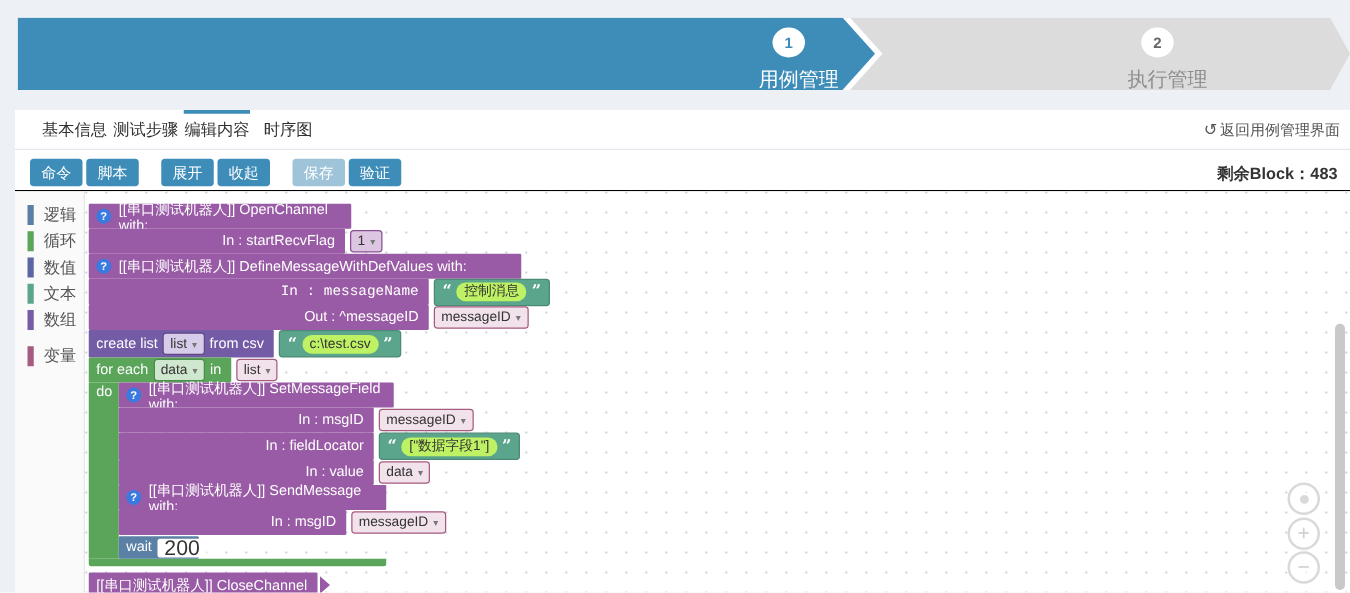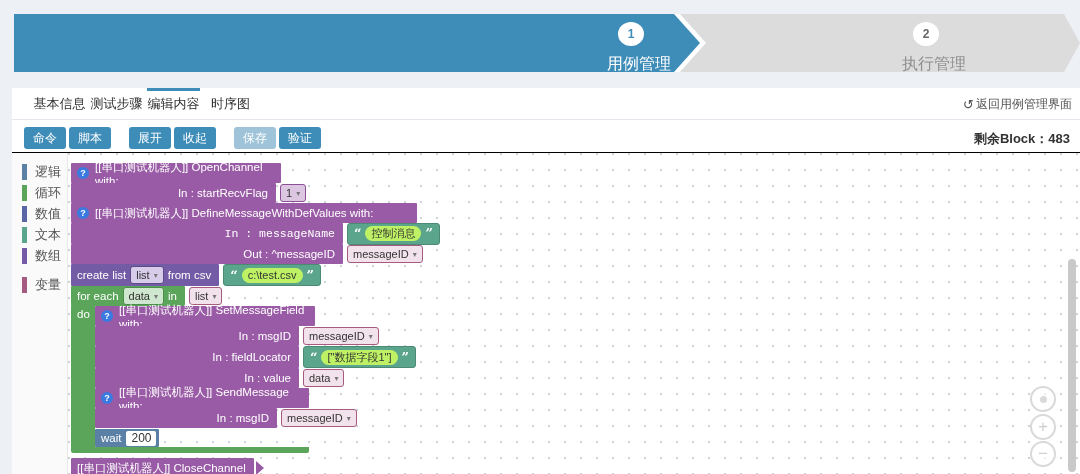--- a/index.html
+++ b/index.html
@@ -66,21 +66,21 @@
   .pill .dd{font-size:8px;margin-left:4px;color:#777;}
   .pill.psh{background:#ddc6e1;border-color:#8a4f95;}
   .pill.ish{background:#d7cdea;border-color:#5d4a87;}
   .pill.gsh{background:#cfe6cf;border-color:#4c8c4c;}
   .pill.vsh{background:#f2e2eb;border-color:#a55b80;}
   .pill.inline{margin:0 4px;}
   .strblock{height:20px;background:#5ba58c;border:1px solid #4d8a76;border-radius:3px;display:inline-flex;align-items:center;
     padding:0 6px;margin-left:4px;color:#fff;cursor:pointer;}
   .strblock .qm{font-weight:bold;font-size:13px;font-family:"DejaVu Serif",serif;}
   .strblock .sfield{background:#bef264;color:#333;border-radius:8px;padding:1px 6px;margin:0 4px;font-size:11px;line-height:13px;}
-  .wfield{background:#fff;color:#333;border-radius:2px;padding:1px 5px;margin-left:5px;font-size:12px;line-height:13px;}
+  .wfield{background:#fff;color:#333;border-radius:2px;padding:1px 5px;margin-left:5px;font-size:17px;line-height:13px;}
   .febody{display:flex;align-items:flex-start;}
   .fecol{width:24px;align-self:stretch;background:#5ba55b;box-sizing:border-box;padding:2px 0 0 6px;}
   .fefoot{width:238px;height:6px;background:#5ba55b;border-radius:0 0 2px 2px;}
   .closechan{margin-top:5px;position:relative;}
   .closechan .tip{width:0;height:0;border-top:7px solid rgba(0,0,0,0);border-bottom:7px solid rgba(0,0,0,0);
     border-left:8px solid #995ba5;margin-left:2px;}
   
   .zctl{position:absolute;right:24px;width:26px;height:26px;border:2px solid #d9d9d9;border-radius:50%;box-sizing:border-box;
     display:flex;align-items:center;justify-content:center;color:#cfcfcf;font-size:17px;cursor:pointer;background:rgba(255,255,255,.6);}
   .zctl.reset{bottom:62px;}

